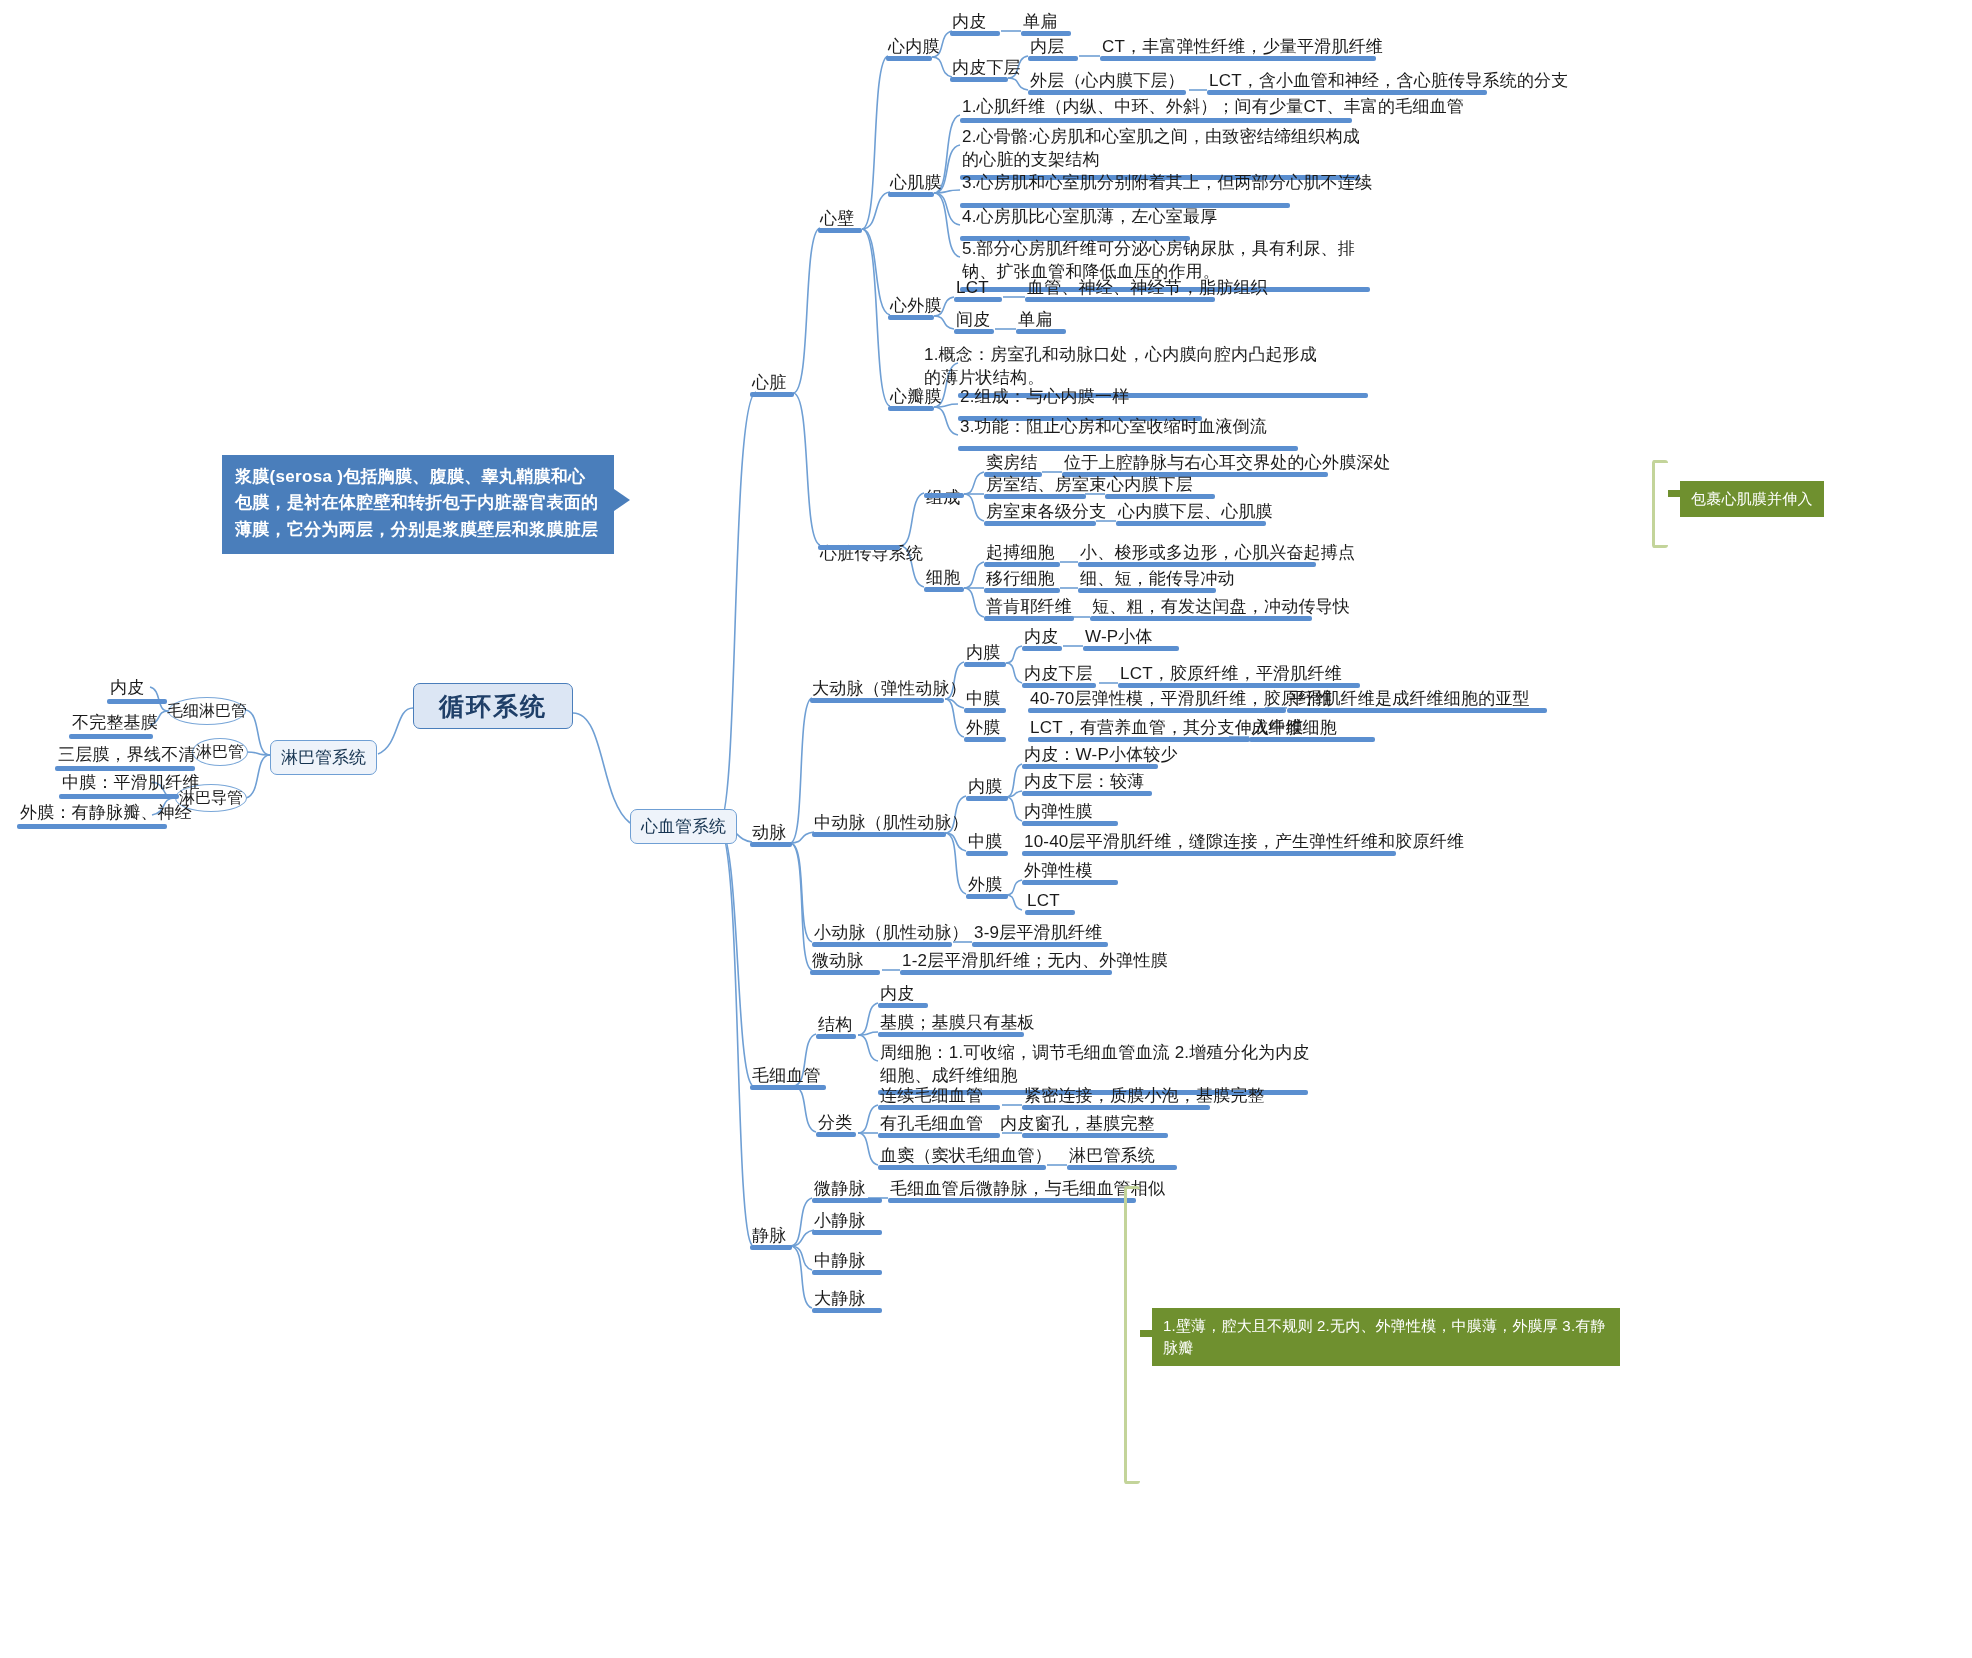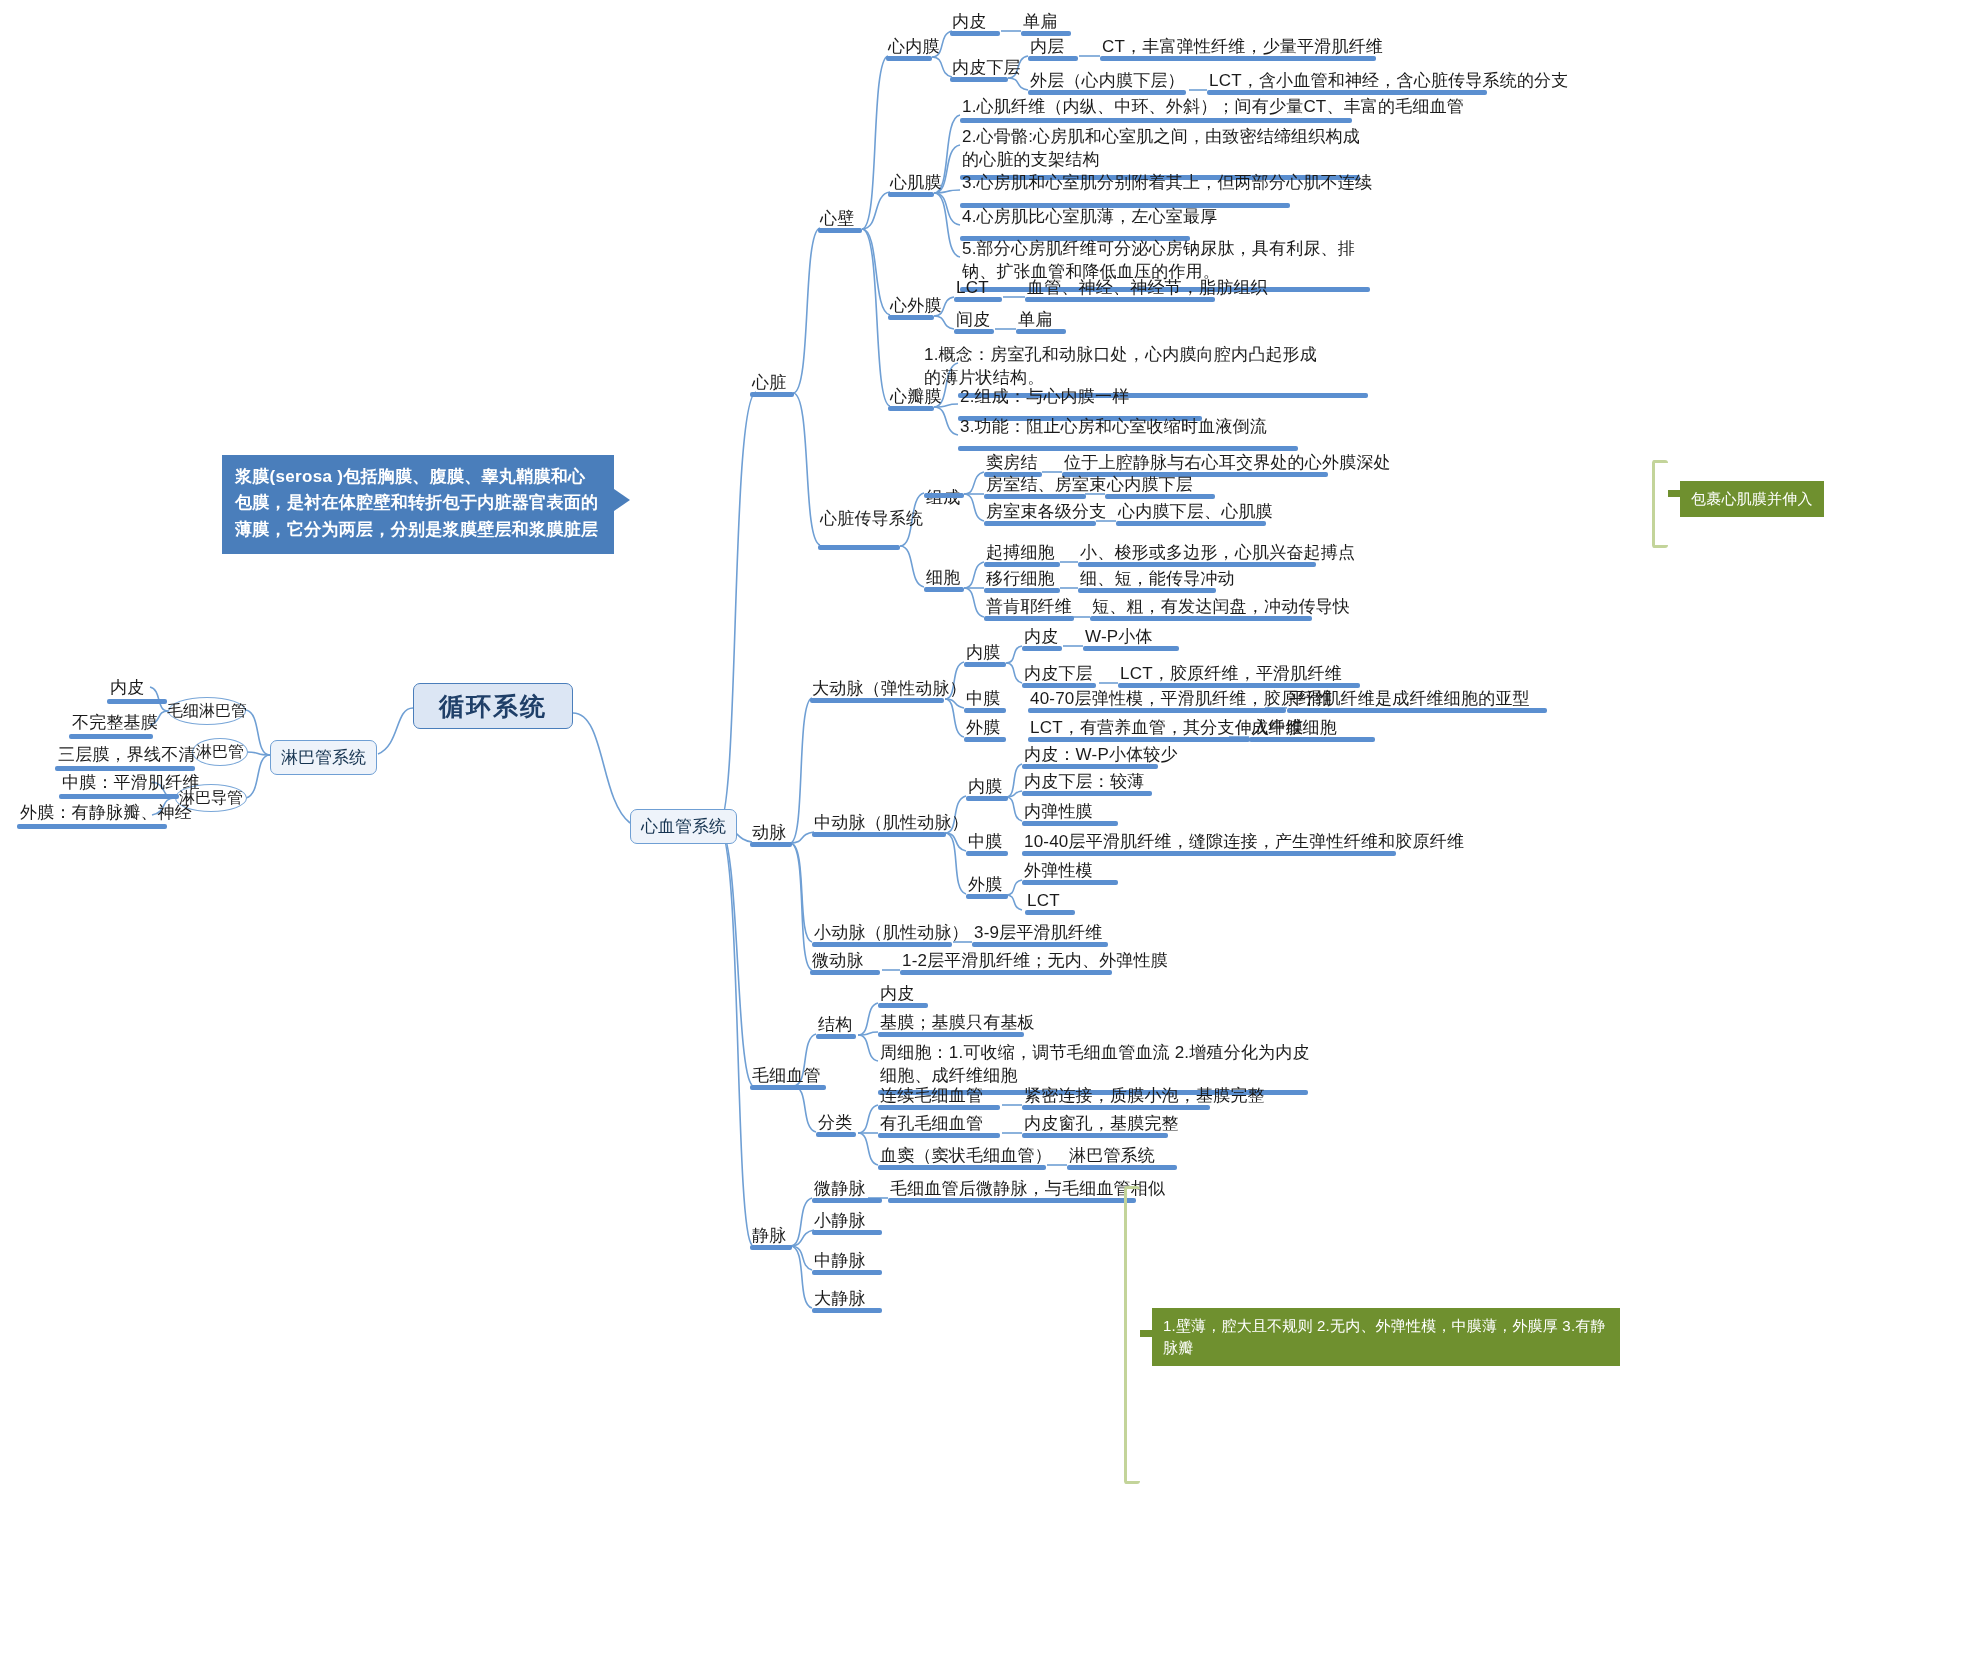--- a/index.html
+++ b/index.html
@@ -300,21 +300,21 @@
 
   <div class="node" style="left:752px; top:1065px;">毛细血管</div>
   <div class="bar" style="left:750px; top:1085px; width:76px;"></div>
 
   <div class="node" style="left:752px; top:1225px;">静脉</div>
   <div class="bar" style="left:750px; top:1245px; width:42px;"></div>
 
   <div class="node" style="left:820px; top:208px;">心壁</div>
   <div class="bar" style="left:818px; top:228px; width:44px;"></div>
 
-  <div class="node" style="left:820px; top:508px;text-align:center;">心脏传导系统</div>
+  <div class="node" style="left:820px; top:543px;text-align:center;">心脏传导系统</div>
   <div class="bar" style="left:818px; top:545px; width:82px;"></div>
 
   <div class="node" style="left:888px; top:36px;">心内膜</div>
   <div class="bar" style="left:886px; top:56px; width:46px;"></div>
 
   <div class="node" style="left:952px; top:11px;">内皮</div>
   <div class="bar" style="left:950px; top:31px; width:50px;"></div>
   <div class="node" style="left:1023px; top:11px;">单扁</div>
   <div class="bar" style="left:1021px; top:31px; width:50px;"></div>
 
@@ -496,21 +496,21 @@
   <div class="node" style="left:818px; top:1112px;">分类</div>
   <div class="bar" style="left:816px; top:1132px; width:40px;"></div>
 
   <div class="node" style="left:880px; top:1085px;">连续毛细血管</div>
   <div class="bar" style="left:878px; top:1105px; width:122px;"></div>
   <div class="node" style="left:1024px; top:1085px;">紧密连接，质膜小泡，基膜完整</div>
   <div class="bar" style="left:1022px; top:1105px; width:188px;"></div>
 
   <div class="node" style="left:880px; top:1113px;">有孔毛细血管</div>
   <div class="bar" style="left:878px; top:1133px; width:122px;"></div>
-  <div class="node" style="left:1024px; top:1113px;">内皮窗孔，基膜完整</div>
+  <div class="node" style="left:1000px; top:1113px;">内皮窗孔，基膜完整</div>
   <div class="bar" style="left:1022px; top:1133px; width:146px;"></div>
 
   <div class="node" style="left:880px; top:1145px;">血窦（窦状毛细血管）</div>
   <div class="bar" style="left:878px; top:1165px; width:168px;"></div>
   <div class="node" style="left:1069px; top:1145px;">淋巴管系统</div>
   <div class="bar" style="left:1067px; top:1165px; width:110px;"></div>
 
   <div class="node" style="left:814px; top:1178px;">微静脉</div>
   <div class="bar" style="left:812px; top:1198px; width:70px;"></div>
   <div class="node" style="left:890px; top:1178px;">毛细血管后微静脉，与毛细血管相似</div>

